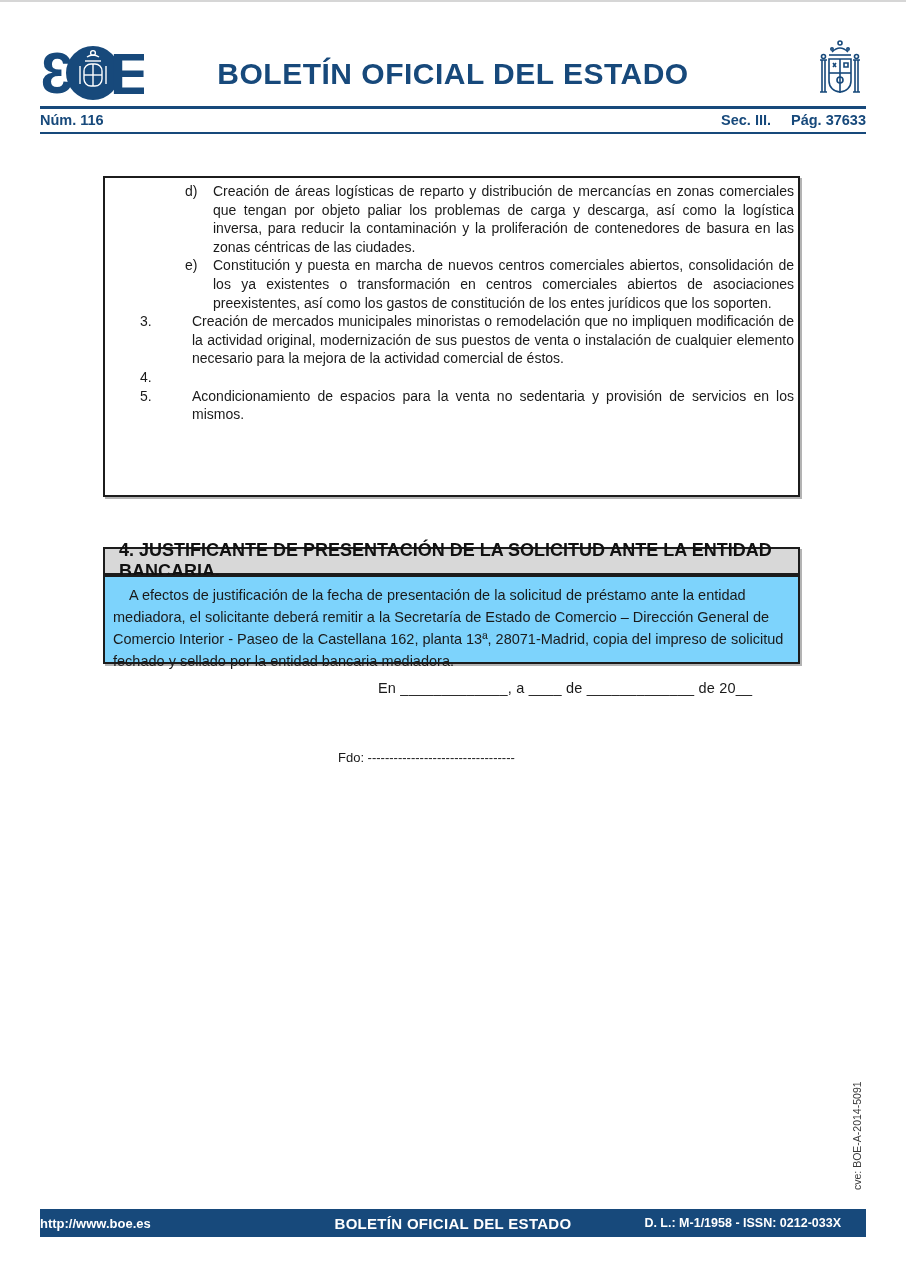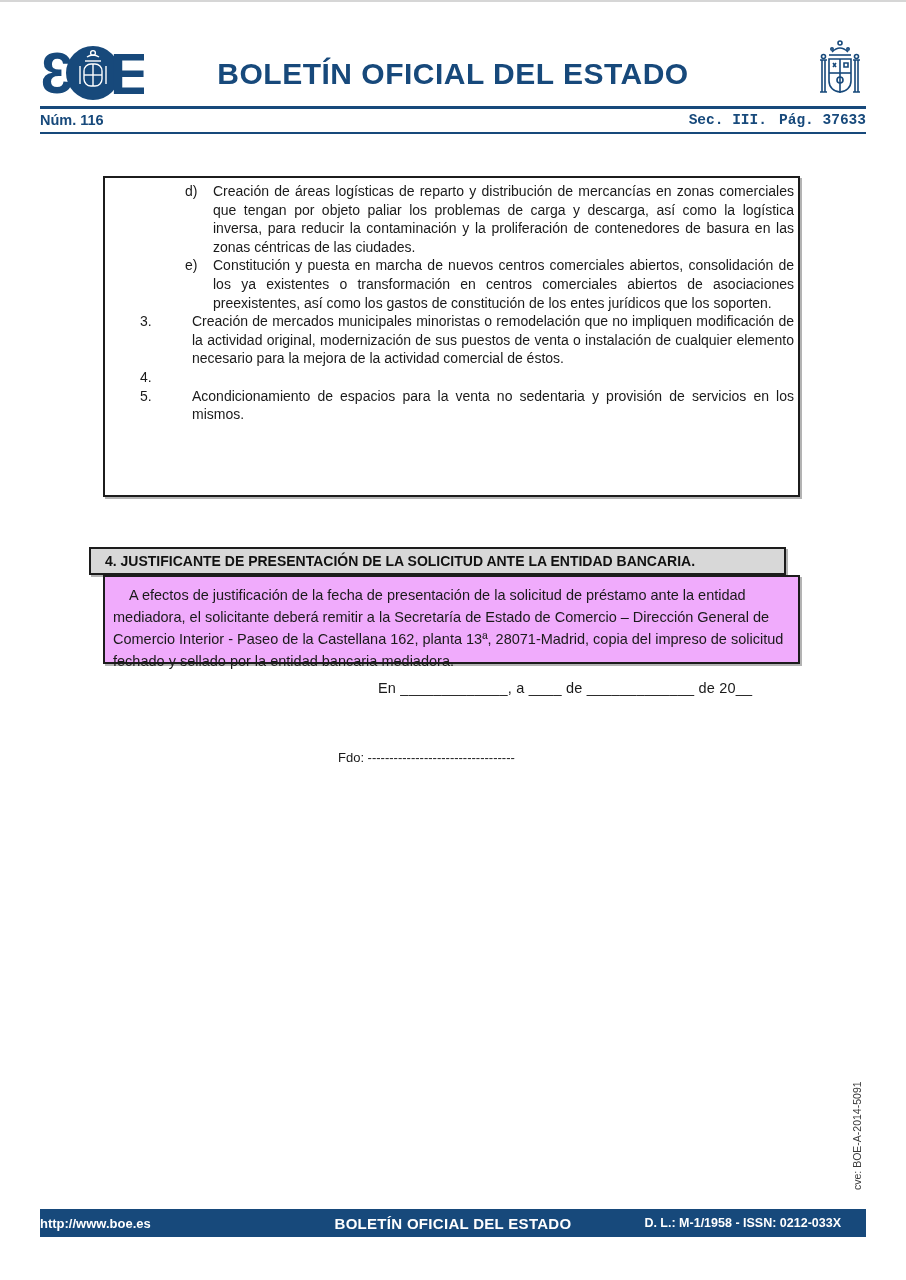--- a/index.html
+++ b/index.html
@@ -27,48 +27,48 @@
   .coat-of-arms { position:absolute; left:814px; top:40px; width:52px; height:64px; }
   .rule-1 { position:absolute; left:40px; top:106px; width:826px; height:3px; background:#17497b; }
   .rule-2 { position:absolute; left:40px; top:132px; width:826px; height:2px; background:#17497b; }
   .subheader {
     position:absolute; left:40px; top:110px; width:826px; height:20px;
     display:flex; align-items:center;
     font-size:14.5px; font-weight:bold; color:#17497b;
   }
   .sub-num { flex:0 0 auto; }
   .sub-date { position:absolute; left:0; width:100%; text-align:center; }
-  .sub-right { margin-left:auto; display:flex; gap:12px; z-index:1;font-family:Liberation Mono, monospace; }
+  .sub-right { margin-left:auto; display:flex; gap:20px; z-index:1; }
 
   
   .list-box {
     position:absolute; left:103px; top:176px; width:697px; height:321px;
     border:2px solid #1c1c1c; background:#fff;
     box-shadow:2px 2px 0 #b3b3b3;
     padding-top:4px;
     font-size:14px; line-height:18.6px;
   }
   .li { display:flex; }
   .li.letter { padding-left:80px; }
   .li.letter .li-label { flex:0 0 28px; }
   .li.number { padding-left:35px; }
   .li.number .li-label { flex:0 0 52px; }
   .li-text { flex:1; text-align:justify; padding-right:4px; }
 
   
   .sec4-head {
-    position:absolute; left:89px; top:547px; width:697px; height:28px;
+    position:absolute; left:103px; top:547px; width:697px; height:28px;
     background:#d8d8d8; border:2px solid #1c1c1c;
     box-shadow:2px 2px 0 #b3b3b3;
-    font-size:14px; font-weight:bold; color:#111;
+    font-size:18px; font-weight:bold; color:#111;
     display:flex; align-items:center; padding-left:14px;
   }
   .sec4-body {
     position:absolute; left:103px; top:575px; width:697px; height:89px;
-    background:#f0abfc; border:2px solid #1c1c1c;
+    background:#7dd3fc; border:2px solid #1c1c1c;
     box-shadow:2px 2px 0 #b3b3b3;
     padding:7px 10px 0 8px;
     font-size:14.5px; line-height:22px;
   }
   .sec4-body p { text-indent:16px; }
 
   
   .date-line { position:absolute; left:378px; top:680px; font-size:14.5px; letter-spacing:0.2px; }
   .fdo-line  { position:absolute; left:338px; top:750px; font-size:13px; }
 

